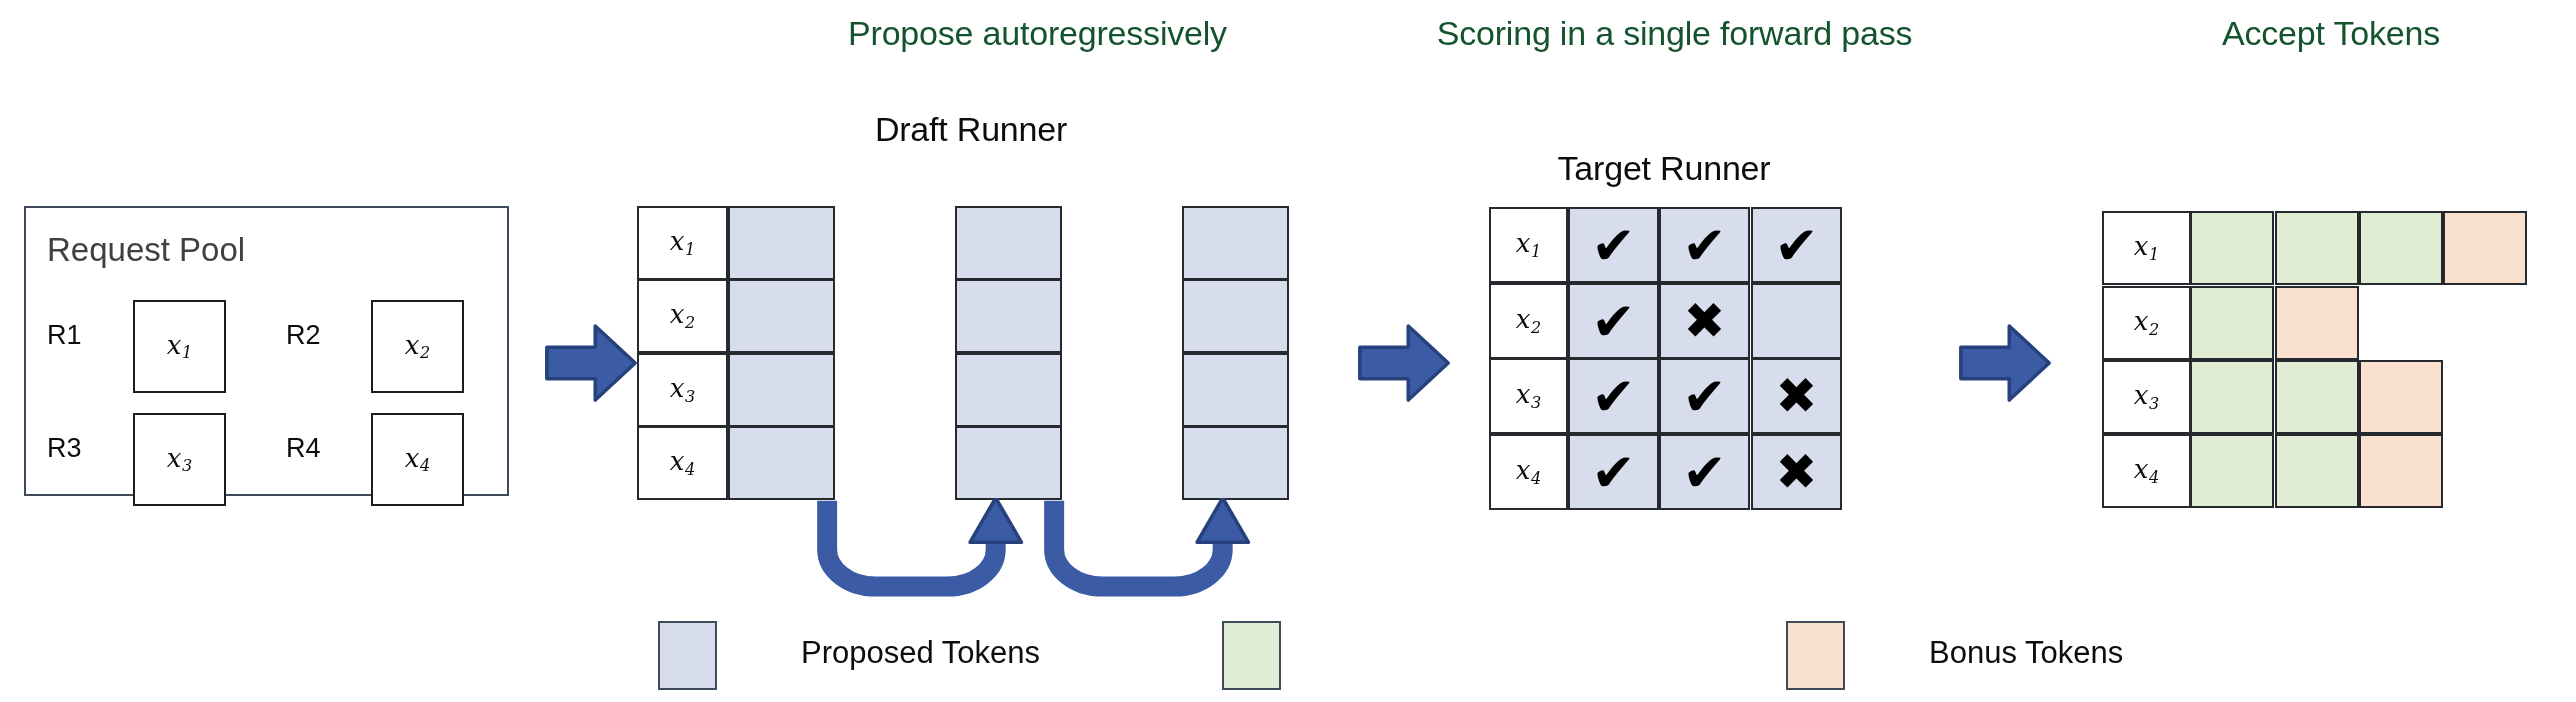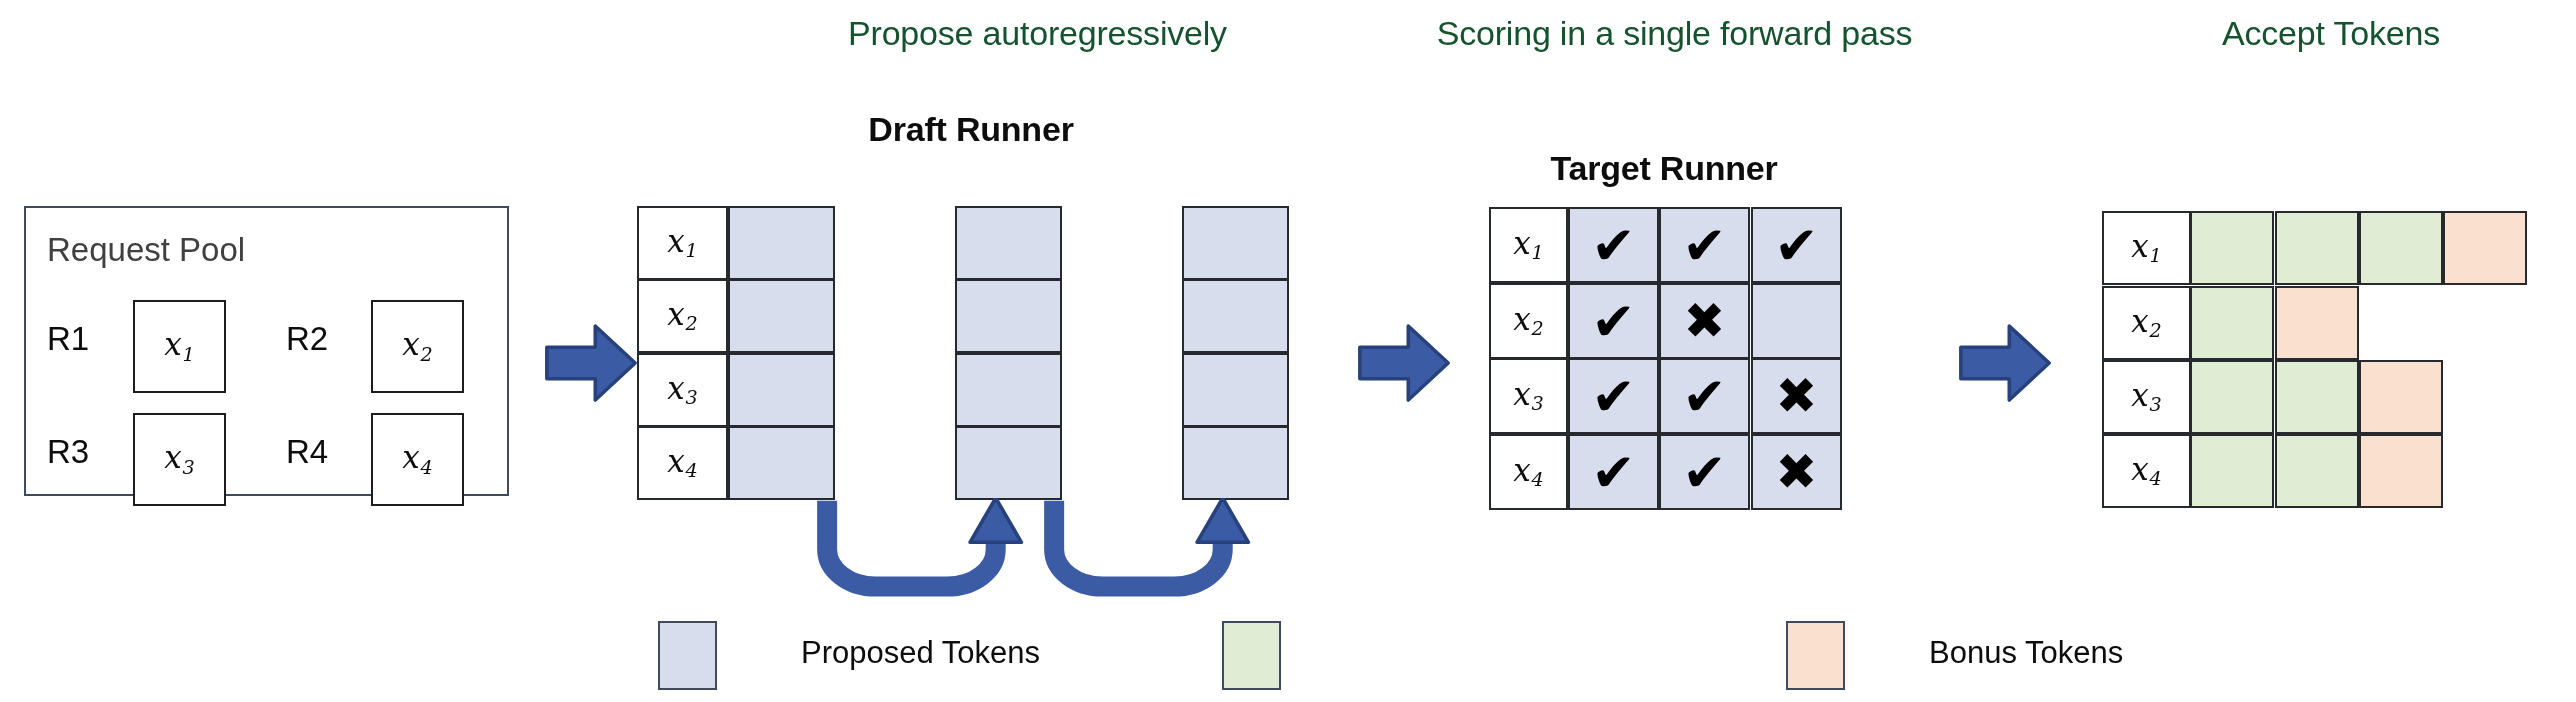--- a/index.html
+++ b/index.html
@@ -25,21 +25,21 @@
   .heading {
     font-size: 34px;
     font-weight: 400;
     color: #14532d;
     white-space: nowrap;
     letter-spacing: -0.2px;
     text-align: center;
   }
   .subheading {
     font-size: 34px;
-    font-weight: 700;
+    font-weight: 400;
     color: #0d0d0d;
     white-space: nowrap;
     letter-spacing: -0.2px;
     text-align: center;
   }
 
   
   #request-pool {
     left: 24px;
     top: 206px;
@@ -50,38 +50,38 @@
     box-sizing: border-box;
   }
   #request-pool-title {
     left: 47px;
     top: 231px;
     font-size: 33px;
     color: #404040;
     white-space: nowrap;
   }
   .rp-label {
-    font-size: 33px;
+    font-size: 27px;
     color: #0d0d0d;
     white-space: nowrap;
   }
   .rp-box {
     width: 93px;
     height: 93px;
     border: 2.9px solid #1d1d1d;
     background: #ffffff;
     box-sizing: border-box;
     display: flex;
     align-items: center;
     justify-content: center;
   }
   .mathvar {
     font-family: "DejaVu Serif", serif;
     font-style: italic;
-    font-size: 31px;
+    font-size: 26px;
     color: #0d0d0d;
     white-space: nowrap;
     line-height: 1;
   }
   .mathvar sub {
     font-size: 0.62em;
     font-style: italic;
     vertical-align: -0.28em;
     margin-left: 0.7px;
   }

